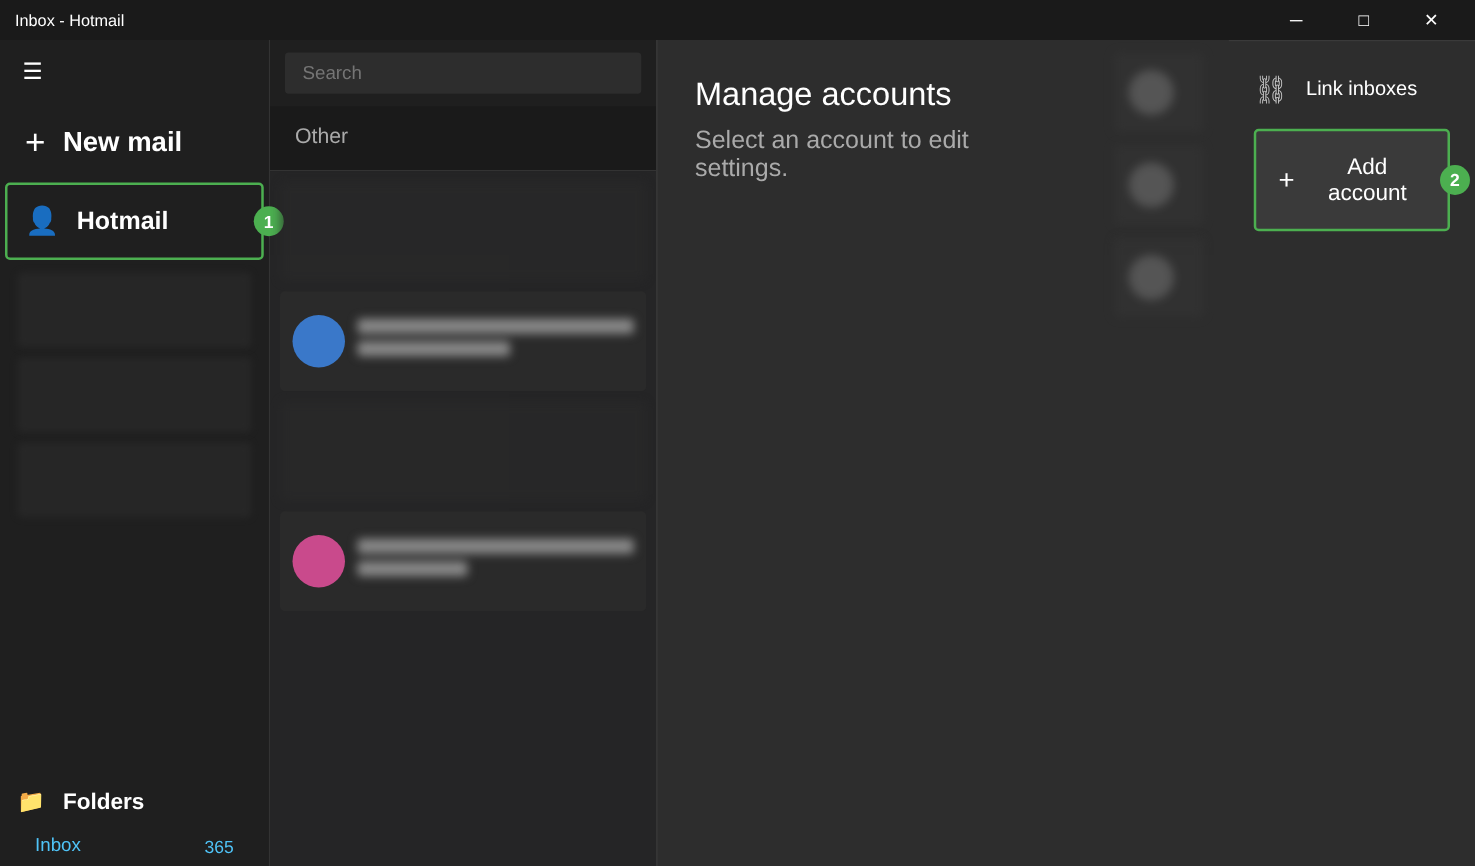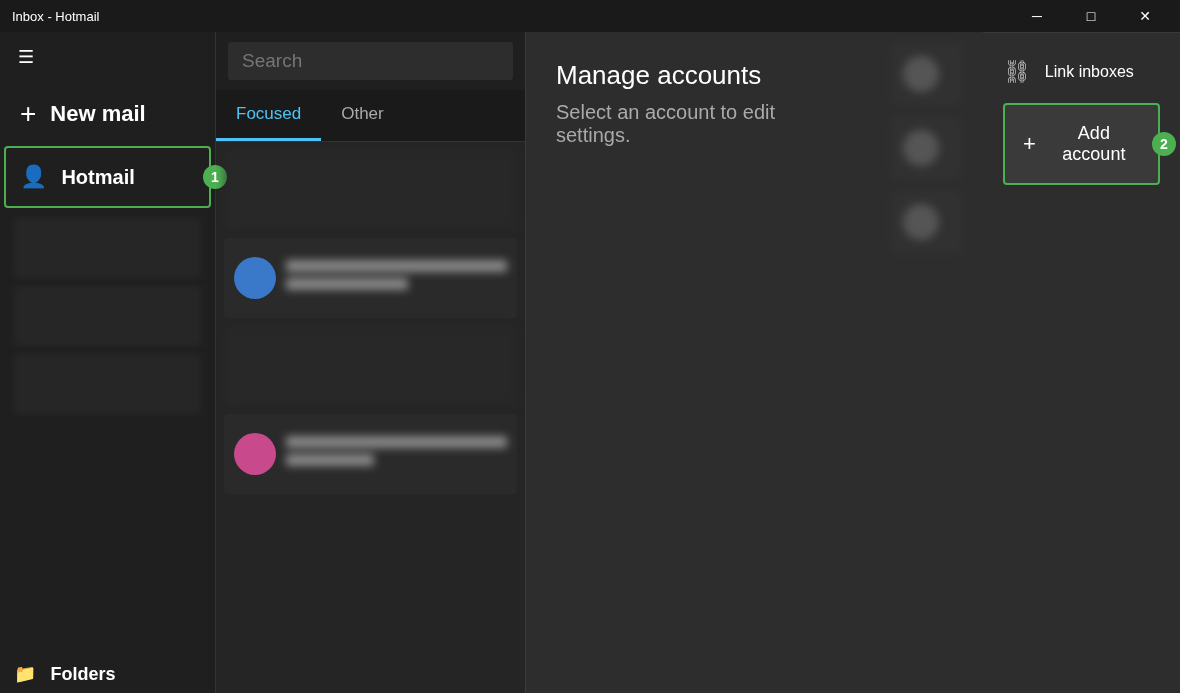--- a/index.html
+++ b/index.html
@@ -201,21 +201,21 @@
       padding: 10px 12px;
       background: #1f1f1f;
     }
     .search-input {
       width: 100%;
       background: #2d2d2d;
       border: none;
       border-radius: 3px;
       padding: 8px 14px;
       color: #888;
-      font-size: 19px;
+      font-size: 15px;
       outline: none;
     }
 
     .tabs-row {
       display: flex;
       background: #1a1a1a;
       border-bottom: 1px solid #333;
     }
     .tab {
       padding: 14px 20px;
@@ -424,34 +424,35 @@
       <div class="sidebar-blur-item"></div>
       <div class="sidebar-blur-item"></div>
       <div class="sidebar-blur-item"></div>
     </div>
 
     <div class="sidebar-folders">
       <button class="folders-btn">
         <span class="folder-icon">📁</span>
         <span>Folders</span>
       </button>
+      <div class="inbox-item">
+        <span class="inbox-label">Inbox</span>
+        <span class="inbox-count">365</span>
+      </div>
     </div>
 
   </div>
 
   <div class="email-list-panel">
 
     <div class="search-bar">
       <input class="search-input" type="text" placeholder="Search" style="">
     </div>
 
     <div class="tabs-row">
-      <button class="tab active">
-        <span>Focused</span>
-      </button>
       <button class="tab">
         <span>Other</span>
       </button>
     </div>
 
     <div class="email-list-items">
       <div class="email-blur-item"></div>
       <div class="email-blur-item with-avatar">
         <div class="email-avatar blue"></div>
         <div class="email-content-blur">

